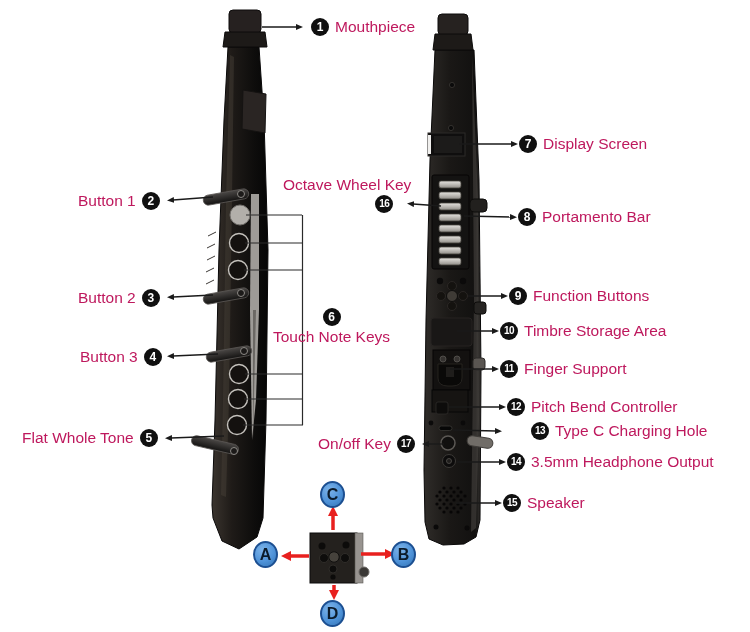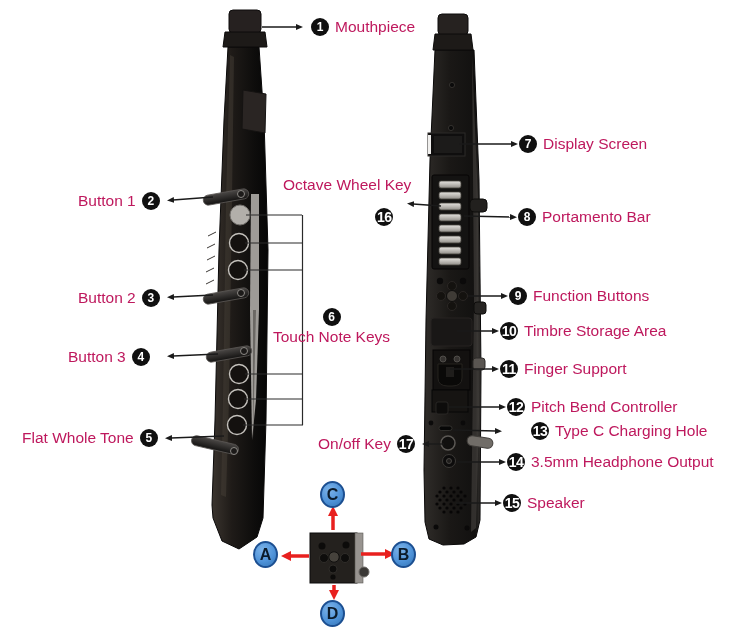--- a/index.html
+++ b/index.html
@@ -4,21 +4,21 @@
 <style>
   html,body{margin:0;padding:0;background:#ffffff;}
   .stage{position:relative;width:750px;height:632px;background:#ffffff;overflow:hidden;
          font-family:"Liberation Sans", sans-serif;}
   .stage svg{position:absolute;left:0;top:0;}
   .callout{position:absolute;display:flex;align-items:center;gap:6px;z-index:2;white-space:nowrap;}
   .callout .txt{font-size:15.5px;color:#be185d;line-height:18px;}
   .badge{width:18px;height:18px;min-width:18px;border-radius:50%;background:#101010;color:#fff;
          display:inline-flex;align-items:center;justify-content:center;
          font-weight:bold;font-size:12px;line-height:1;}
-  .badge.b2{font-size:14px;letter-spacing:-0.5px;}
+  .badge.b2{font-size:10px;letter-spacing:-0.5px;}
   .col{flex-direction:column;gap:2px;}
   .dir{position:absolute;width:25px;height:27px;border-radius:50%;z-index:3;
        background:radial-gradient(circle at 35% 30%, #7db3e8, #4f93d9 55%, #3374b5);
        border:2px solid #1c4f91;box-sizing:border-box;
        display:flex;align-items:center;justify-content:center;
        font-weight:bold;font-size:16px;color:#0b1b2b;}
 </style>
 </head>
 <body>
 
@@ -262,21 +262,21 @@
   <div class="callout" style="left:78px;top:192px;align-items:center;">
     <span class="txt">Button 1</span>
     <span class="badge">2</span>
   </div>
 
   <div class="callout" style="left:78px;top:289px;">
     <span class="txt">Button 2</span>
     <span class="badge">3</span>
   </div>
 
-  <div class="callout" style="left:68px;top:348px;">
+  <div class="callout" style="left:80px;top:348px;">
     <span class="txt">Button 3</span>
     <span class="badge">4</span>
   </div>
 
   <div class="callout" style="left:22px;top:429px;">
     <span class="txt">Flat Whole Tone</span>
     <span class="badge">5</span>
   </div>
 
   <div class="callout col" style="left:250px;top:308px;width:163px;align-items:center;">
@@ -322,21 +322,21 @@
   <div class="callout" style="left:507px;top:453px;">
     <span class="badge b2">14</span>
     <span class="txt">3.5mm Headphone Output</span>
   </div>
 
   <div class="callout" style="left:503px;top:494px;">
     <span class="badge b2">15</span>
     <span class="txt">Speaker</span>
   </div>
 
-  <div class="callout col" style="left:283px;top:176px;align-items:flex-end;gap:14px;">
+  <div class="callout col" style="left:283px;top:176px;align-items:flex-end;gap:1px;">
     <span class="txt">Octave Wheel Key</span>
     <span class="badge b2" style="margin-right:18px;">16</span>
   </div>
 
   <div class="callout" style="left:318px;top:435px;">
     <span class="txt">On/off Key</span>
     <span class="badge b2">17</span>
   </div>
 
   <div class="dir" style="left:253px;top:541px;">A</div>

